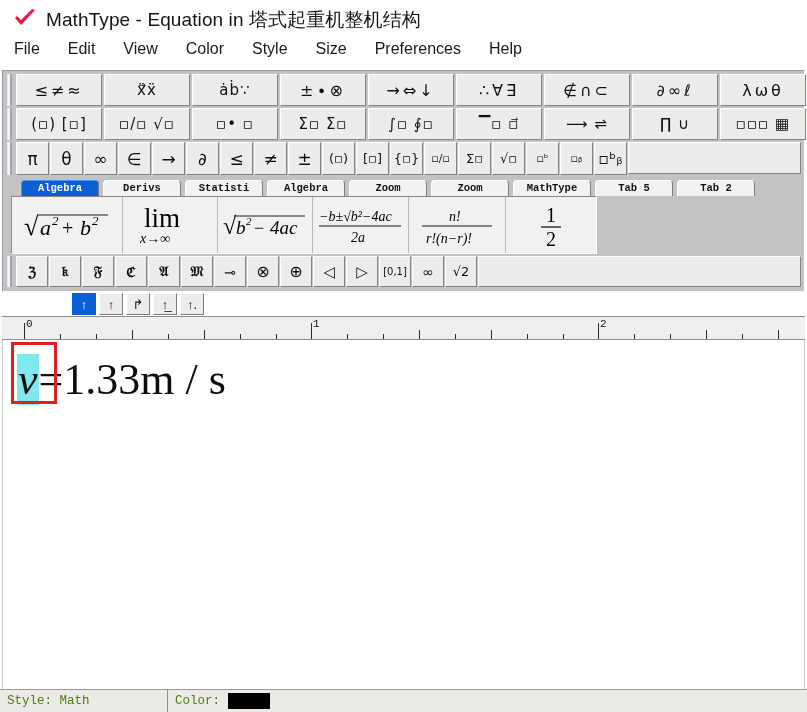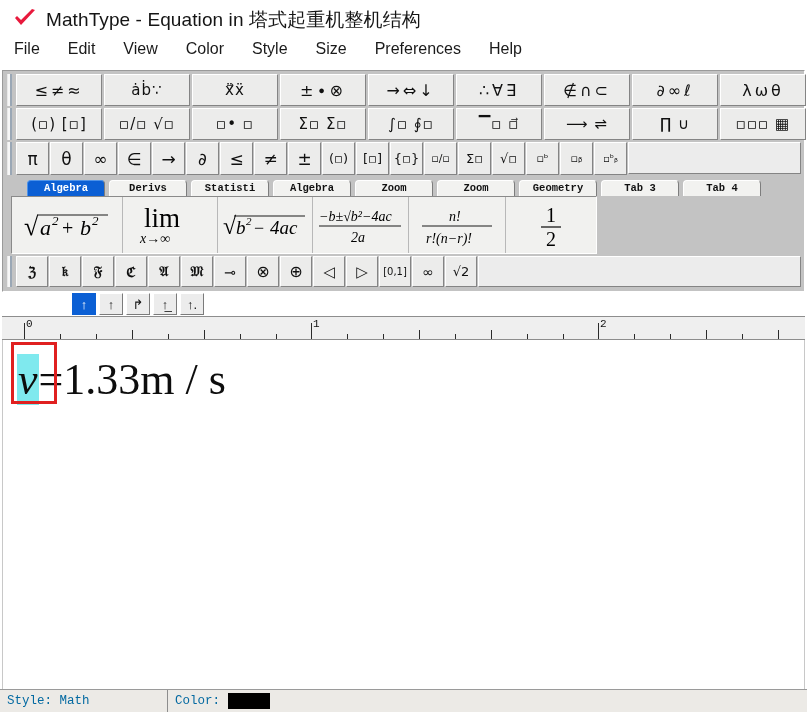--- a/index.html
+++ b/index.html
@@ -52,21 +52,21 @@
   .btn.sm{height:31px;width:31px;font-size:17px;margin-right:1px;}
   .btn.mini{height:29px;width:30px;font-size:14px;margin-right:1px;}
   .filler{
     flex:1;height:30px;background:#ececec;
     border-top:1px solid #ffffff;border-left:1px solid #ffffff;
     border-right:1px solid #848484;border-bottom:1px solid #848484;
     margin-right:3px;
   }
 
   
-  .tabrow{display:flex;align-items:flex-end;padding:2px 0 0 24px;height:18px;}
+  .tabrow{display:flex;align-items:flex-end;padding:2px 0 0 18px;height:18px;}
   .tab{
     font-family:"Liberation Mono","DejaVu Sans Mono",monospace;
     font-size:10.5px;font-weight:bold;color:#111;
     background:#f2f2f0;
     border-top:1px solid #ffffff;border-left:1px solid #ffffff;
     border-right:1px solid #7d7d7d;border-bottom:none;
     border-radius:4px 4px 0 0;
     height:15px;line-height:15px;text-align:center;
     width:76px;margin-right:4px;overflow:hidden;white-space:nowrap;
   }
@@ -129,21 +129,21 @@
     border-left:1px solid #c8c8c8;border-right:1px solid #c8c8c8;}
 
   
   .statusbar{
     position:absolute;left:0;bottom:0;width:807px;height:22px;
     background:#eceae6;display:flex;align-items:stretch;
     border-top:1px solid #9a9a9a;
   }
   .st-cell{
     font-family:"Liberation Mono","DejaVu Sans Mono",monospace;
-    font-size:12.5px;color:#0369a1;display:flex;align-items:center;
+    font-size:12.5px;color:#4d7c0f;display:flex;align-items:center;
     padding-left:7px;
     border-right:1px solid #8d8d8d;
     background:#eceae6;
   }
   .st-cell.s1{width:160px;}
   .st-cell.s2{width:160px;}
   .st-cell.s3{width:160px;}
   .st-cell.s4{flex:1;border-right:none;gap:8px;}
   .swatch{width:40px;height:14px;background:#000000;display:inline-block;border:1px solid #000;}
 </style>
@@ -170,22 +170,22 @@
     <span class="menu-item">Size</span>
     <span class="menu-item">Preferences</span>
     <span class="menu-item">Help</span>
   </div>
 
   <div class="toolbar-wrap">
 
     <div class="tb-row">
       <span class="gripper"></span>
       <div class="btn grp">≤≠≈</div>
+      <div class="btn grp tight">ẍ⃗ẍ</div>
       <div class="btn grp tight">ȧḃ∵</div>
-      <div class="btn grp tight">ẍ⃗ẍ</div>
       <div class="btn grp">±∙⊗</div>
       <div class="btn grp">→⇔↓</div>
       <div class="btn grp">∴∀∃</div>
       <div class="btn grp">∉∩⊂</div>
       <div class="btn grp">∂∞ℓ</div>
       <div class="btn grp">λωθ</div>
 
     </div>
 
     <div class="tb-row">
@@ -214,34 +214,34 @@
       <div class="btn sm">≠</div>
       <div class="btn sm">±</div>
       <div class="btn sm" style="font-size:13px">(▫)</div>
       <div class="btn sm" style="font-size:13px">[▫]</div>
       <div class="btn sm" style="font-size:13px">{▫}</div>
       <div class="btn sm" style="font-size:11px">▫/▫</div>
       <div class="btn sm" style="font-size:13px">Σ▫</div>
       <div class="btn sm" style="font-size:13px">√▫</div>
       <div class="btn sm" style="font-size:11px">▫ᵇ</div>
       <div class="btn sm" style="font-size:11px">▫ᵦ</div>
-      <div class="btn sm" style="font-size:10px">▫ᵇᵦ</div>
+      <div class="btn sm" style="font-size:16px">▫ᵇᵦ</div>
       <div class="filler"></div>
     </div>
 
     <div class="tabrow">
       <div class="tab active">Algebra</div>
       <div class="tab">Derivs</div>
       <div class="tab">Statisti</div>
       <div class="tab">Algebra</div>
       <div class="tab">Zoom</div>
       <div class="tab">Zoom</div>
-      <div class="tab">Geometry</div>
-      <div class="tab">Tab 3</div>
-      <div class="tab">Tab 4</div>
+      <div class="tab">MathType</div>
+      <div class="tab">Tab 5</div>
+      <div class="tab">Tab 2</div>
     </div>
 
     <div class="palette">
       <div class="pal-cell" style="width:110px">
         <svg width="90" height="40" viewBox="0 0 90 40">
           <text x="2" y="30" font-family="Liberation Serif, serif" font-size="26" font-style="italic">√</text>
           <line x1="15" y1="10" x2="86" y2="10" stroke="#1a1a1a" stroke-width="1.2"></line>
           <text x="18" y="30" font-family="Liberation Serif, serif" font-size="22" font-style="italic">a</text>
           <text x="30" y="20" font-family="Liberation Serif, serif" font-size="13" font-style="italic">2</text>
           <text x="40" y="30" font-family="Liberation Serif, serif" font-size="20">+</text>

